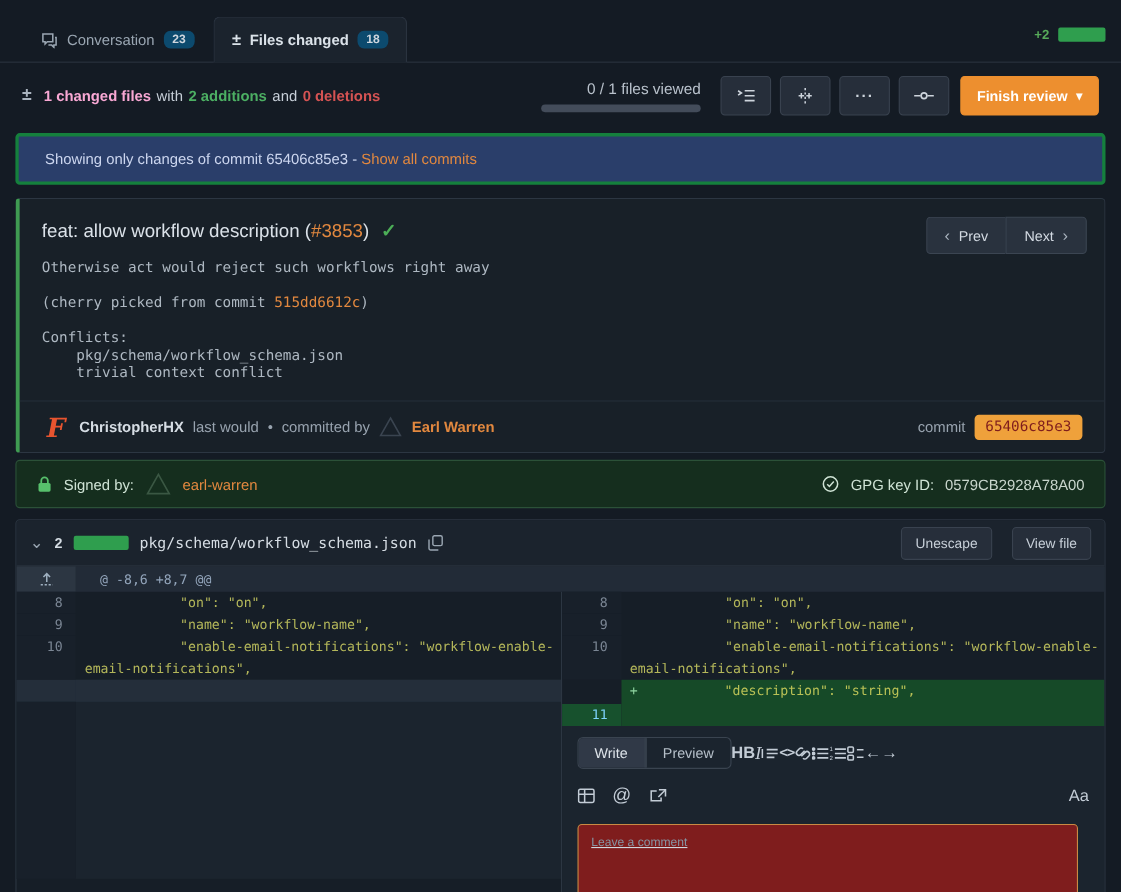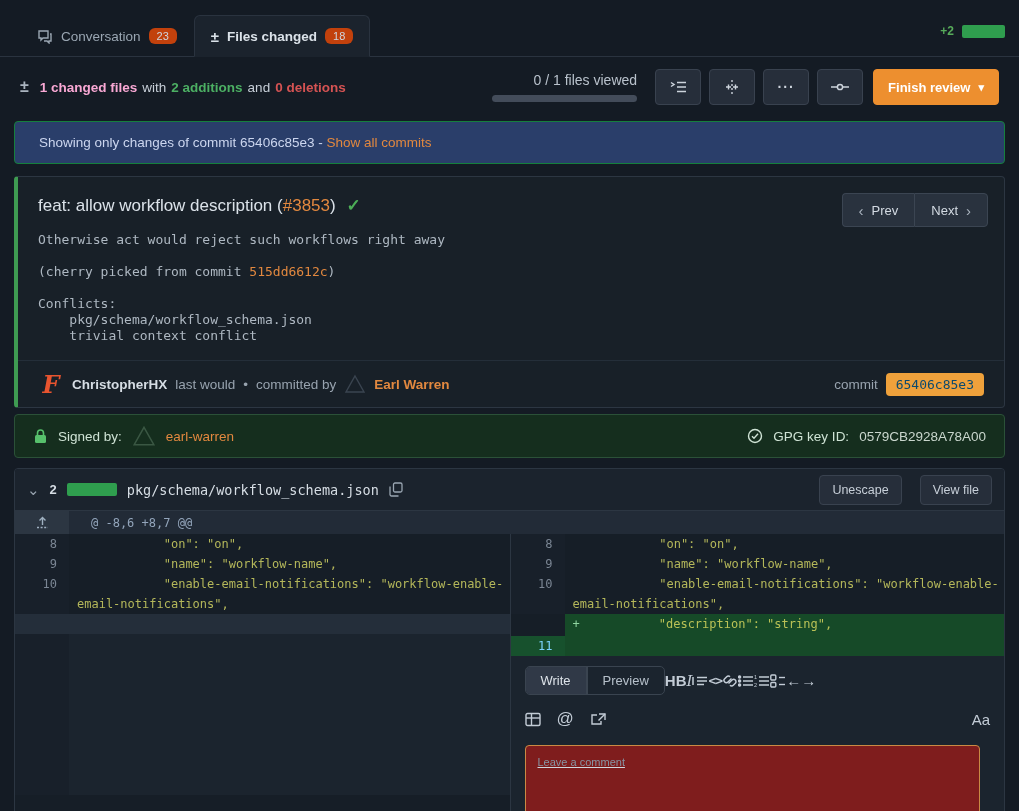--- a/index.html
+++ b/index.html
@@ -12,22 +12,22 @@
   svg { display:block; }
 
   
   .tabbar { display:flex; align-items:flex-end; padding:0 20px; height:57px;
             border-bottom:1px solid #2a333f; position:relative; }
   .tab { display:flex; align-items:center; gap:8px; padding:12px 16px;
          color:#9aa6b2; cursor:pointer; border:1px solid transparent;
          border-radius:6px 6px 0 0; margin-bottom:-1px; font-size:13.5px; }
   .tab.active { background:#1b232d; color:#dbe2e9; border-color:#2a333f;
                 border-bottom-color:#1b232d; font-weight:700; }
-  .tab .cnt { background:#c2410c; color:#cfd6de; border-radius:6px;
-              font-size:11px; padding:2px 8px; font-weight:400; }
+  .tab .cnt { background:#0c4a6e; color:#cfd6de; border-radius:6px;
+              font-size:11px; padding:2px 8px; font-weight:700; }
   .tab svg, .tab .pm { color:#9aa6b2; }
   .tab.active .pm { color:#dbe2e9; }
   .pm { font-size:15px; font-weight:700; line-height:1; }
   .diffstat { position:absolute; right:14px; top:24px; display:flex;
               align-items:center; gap:8px; }
   .diffstat .plus { color:#57ab5a; font-weight:700; font-size:12px; }
   .diffstat .bar { width:43px; height:13px; background:#2f9e4e; border-radius:2px; }
 
   
   .toolbar { display:flex; align-items:center; padding:12px 20px 10px 20px; }
@@ -41,21 +41,21 @@
   .viewed .vtxt { color:#b9c2cc; font-size:14px; margin-bottom:7px; }
   .viewed .track { width:145px; height:7px; background:#434c5a; border-radius:4px; margin-left:auto; }
   .ibtn { width:46px; height:36px; background:#262e3a; border:1px solid #39424f;
           border-radius:4px; display:flex; align-items:center; justify-content:center;
           color:#cdd4dc; margin-left:8px; cursor:pointer; font-size:14px; }
   .finish { height:36px; margin-left:10px; background:#ed8f2f; border:1px solid #ed8f2f;
             border-radius:4px; color:#fff; font-weight:700; font-size:13px;
             display:flex; align-items:center; gap:8px; padding:0 14px; cursor:pointer; }
 
   
-  .banner { margin:6px 14px 12px 14px; background:#2a3e6a; border:1px solid #15803d;
+  .banner { margin:6px 14px 12px 14px; background:#2a3e6a; border:3px solid #15803d;
             border-radius:4px; padding:13px 24px; color:#ccd6ef; font-size:13.5px; }
   a.lnk { color:#e2883f; text-decoration:none; cursor:pointer; }
 
   
   .commitbox { margin:0 14px; background:#182028; border:1px solid #2c3642;
                border-left:4px solid #3f9b52; border-radius:4px; position:relative; }
   .cb-title { padding:18px 20px 6px 20px; font-size:17px; color:#dbe2e9; }
   .cb-title .check { color:#4cae57; font-weight:700; margin-left:6px; }
   .pnav { position:absolute; right:16px; top:16px; display:flex; }
   .pbtn { height:34px; background:#29323e; border:1px solid #3b4552; color:#d3dae2;
@@ -68,21 +68,21 @@
   .cb-body .para { margin-bottom:16px; white-space:pre-wrap; }
   .cb-body .para:last-child { margin-bottom:0; }
   .meta { border-top:1px solid #242e39; padding:10px 20px; display:flex;
           align-items:center; gap:8px; font-size:13.5px; color:#98a3af; }
   .avatar-f { width:26px; height:26px; display:flex; align-items:center; justify-content:center;
               font-weight:700; font-size:24px; color:#e8542f; font-family:"DejaVu Serif", serif;
               font-style:italic; }
   .uname { color:#d6dde4; font-weight:700; }
   .committer { color:#e2883f; font-weight:700; }
   .meta .spacer { flex:1; }
-  .hashbadge { background:#efa13b; color:#0c4a6e; border-radius:4px; padding:4px 10px;
+  .hashbadge { background:#efa13b; color:#7f1d1d; border-radius:4px; padding:4px 10px;
                font-family:"DejaVu Sans Mono", monospace; font-size:13px; cursor:pointer; }
 
   
   .signed { margin:6px 14px 10px 14px; background:#152e1e; border:1px solid #2b5138;
             border-radius:4px; height:44px; display:flex; align-items:center;
             padding:0 18px; gap:10px; color:#cfe3d5; font-size:13.5px; }
   .signed .spacer { flex:1; }
   .signer { color:#e2883f; }
   .gpgkey { color:#c9d6cd; }
 

